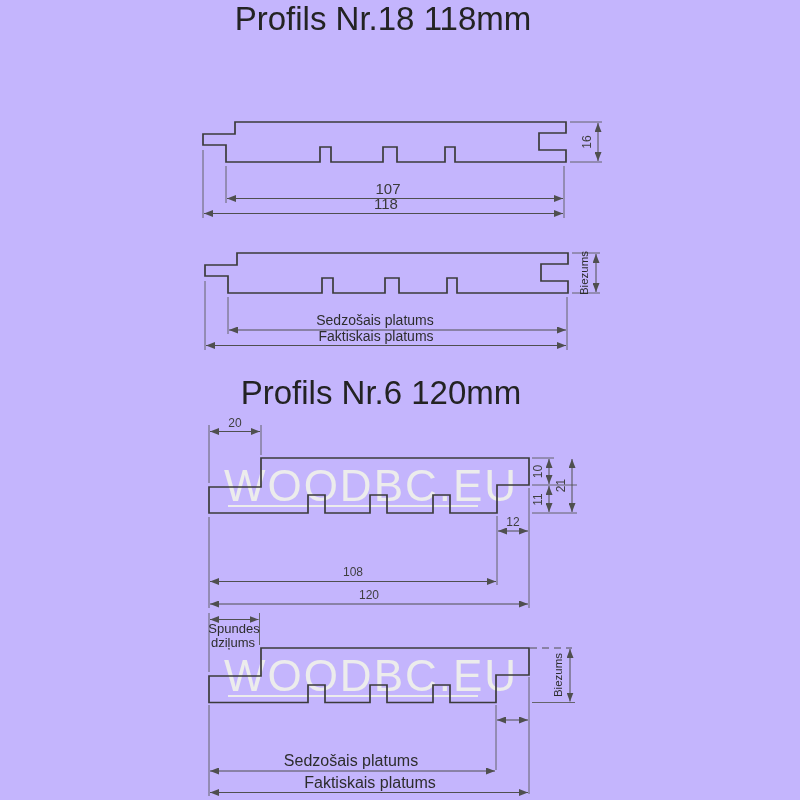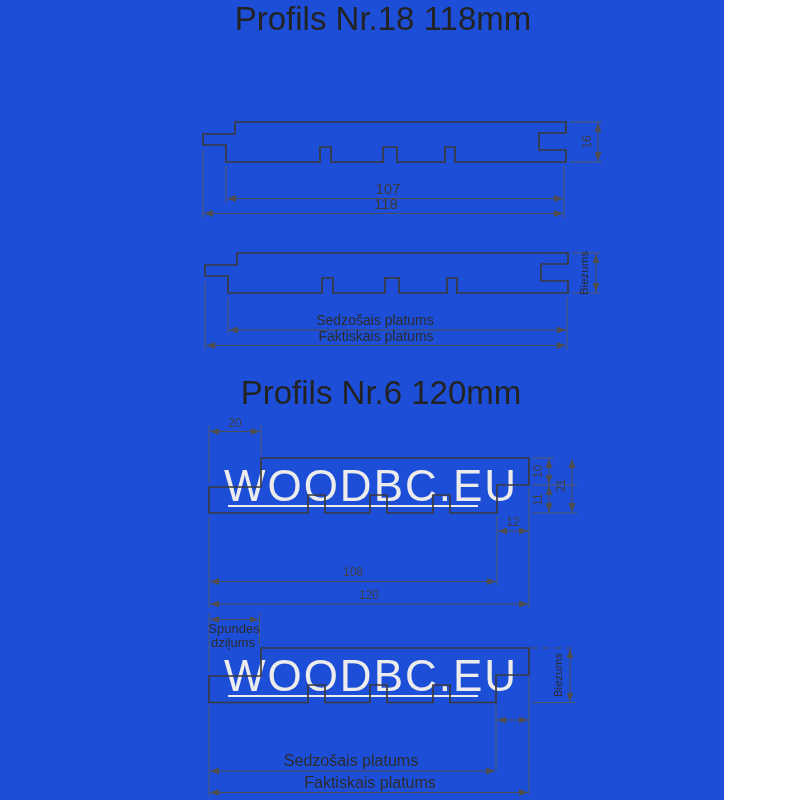--- a/index.html
+++ b/index.html
@@ -1,16 +1,16 @@
 <!DOCTYPE html>
 <html><head>
 <meta charset="utf-8">
 <style>
   html,body{margin:0;padding:0;background:#ffffff;}
-  #stage{position:relative;width:724px;height:800px;background:#1d4ed8;overflow:hidden;
+  #stage{position:relative;width:800px;height:800px;background:#c4b5fd;overflow:hidden;
          font-family:"Liberation Sans",sans-serif;}
   svg{position:absolute;left:0;top:0;}
   .title-text{font-family:"Liberation Sans",sans-serif;font-size:33px;font-weight:500;fill:#232323;}
   .dim-num{font-family:"Liberation Sans",sans-serif;font-size:15px;fill:#3a3a3a;}
   .dim-num-sm{font-family:"Liberation Sans",sans-serif;font-size:12px;fill:#3f3f3f;}
   .dim-label{font-family:"Liberation Sans",sans-serif;font-size:14px;fill:#2d2d2d;}
   .dim-label-lg{font-family:"Liberation Sans",sans-serif;font-size:16px;fill:#2d2d2d;}
   .dim-label-vert{font-family:"Liberation Sans",sans-serif;font-size:11.5px;fill:#2d2d2d;}
   .note-label{font-family:"Liberation Sans",sans-serif;font-size:13px;fill:#2d2d2d;}
   .wm{font-family:"Liberation Sans",sans-serif;font-size:44px;font-weight:400;fill:#ececec;letter-spacing:2px;}

